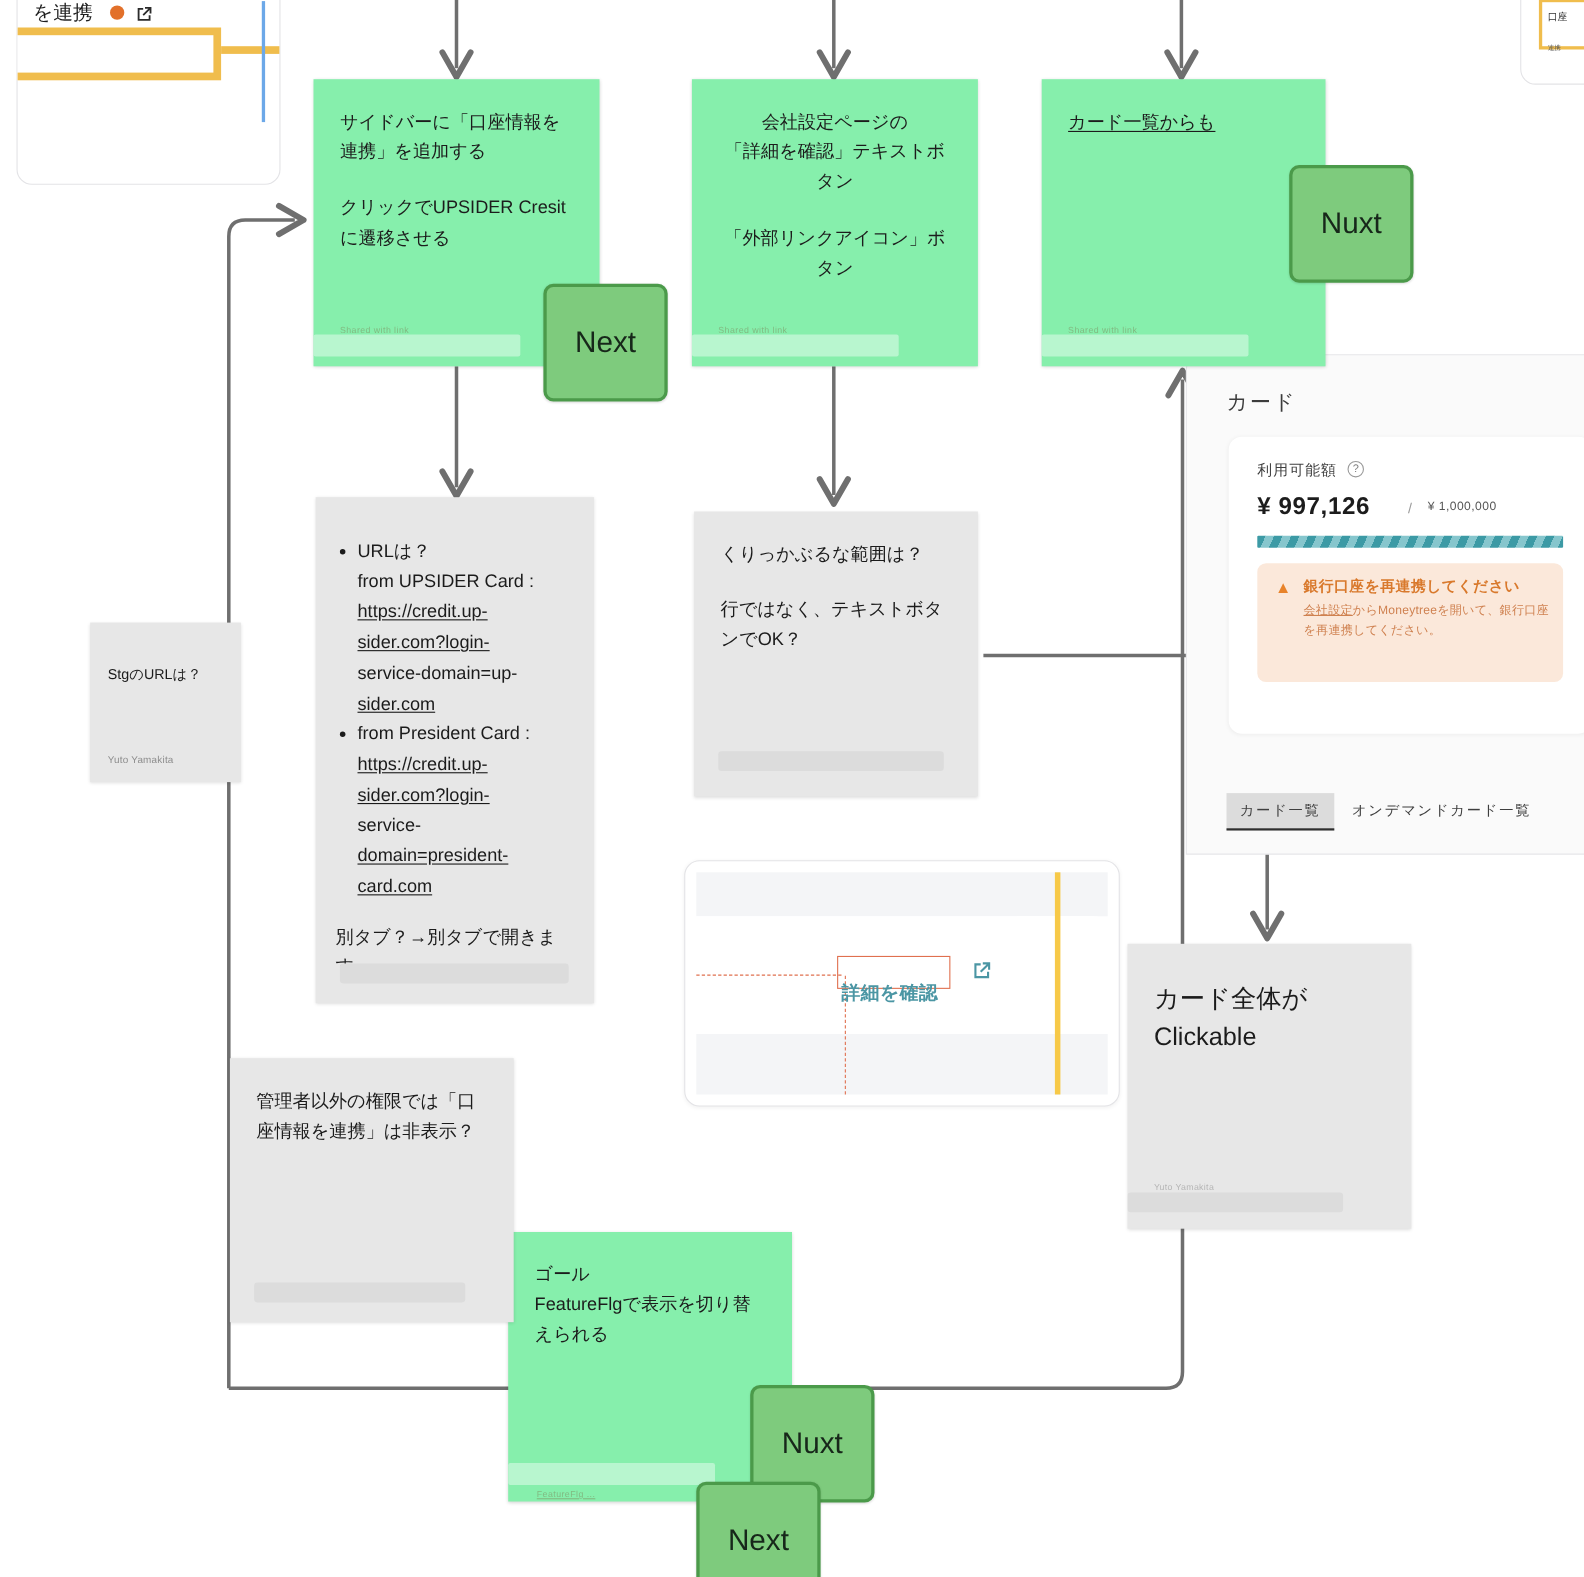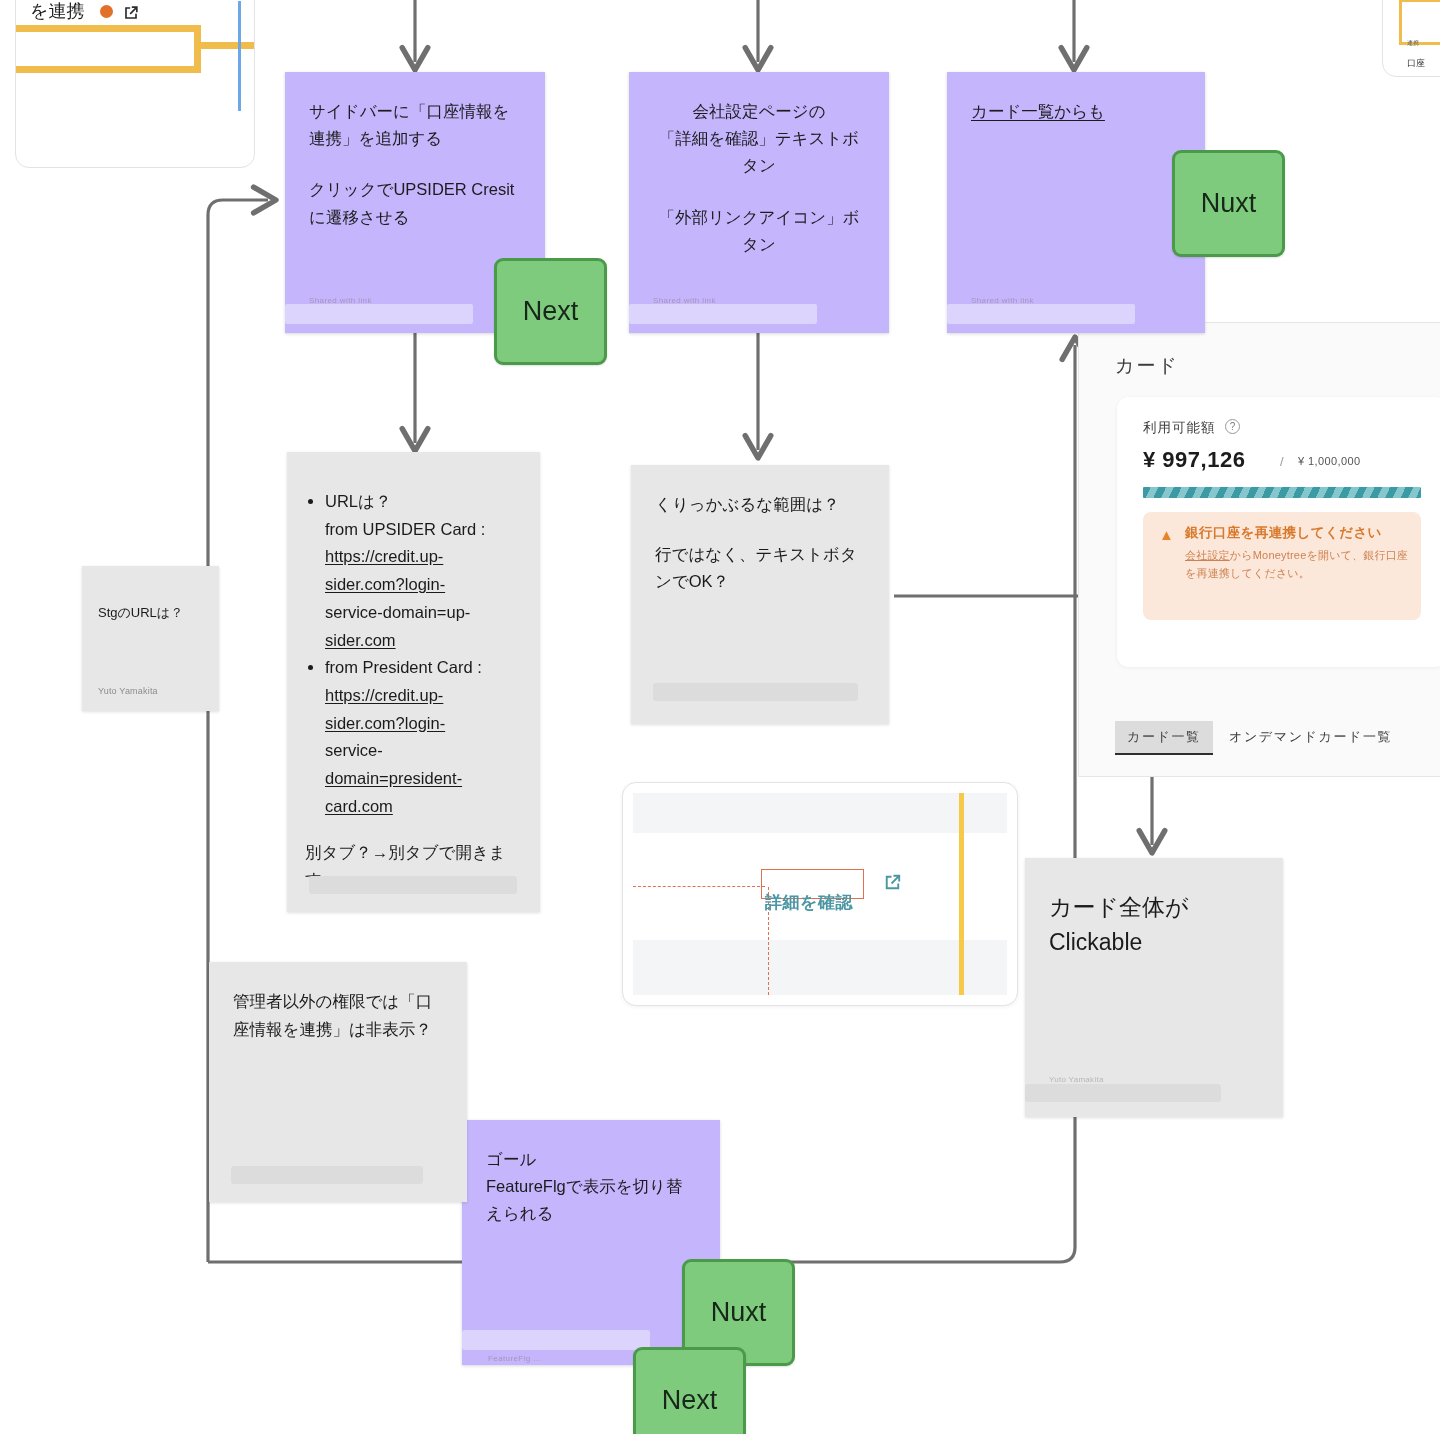--- a/index.html
+++ b/index.html
@@ -10,21 +10,21 @@
     overflow: hidden;
   }
   #board { position: relative; width: 1440px; height: 1434px; }
 
   
   #wires { position: absolute; left:0; top:0; width:1440px; height:1434px; z-index: 1; }
 
   
   .sticky {
     position: absolute;
-    background: #c4b5fd;
+    background: #86efac;
     z-index: 4;
     padding: 26px 24px 0 24px;
     font-size: 16.5px;
     line-height: 1.65;
     color: #1c1c1c;
     box-shadow: 0 1px 3px rgba(0,0,0,0.16);
     overflow: hidden;
   }
   .sticky .ghostbar {
     position: absolute; left: 0; height: 20px;
@@ -150,21 +150,21 @@
   .yellow-stub { position:absolute; left:185px; top:81px; width:58px; height:7px; background:#f0bd4d; }
   .blue-rule { position:absolute; left:222px; top:40px; width:3px; height:110px; background:#6ca8e8; }
 
   
   #frag-tr {
     position:absolute; left: 1382px; top: -48px; width: 110px; height: 125px;
     background:#fff; border:1px solid #e3e3e6; border-radius: 14px;
     z-index:3; overflow:hidden;
   }
   #frag-tr .yb { position:absolute; left:16px; top:46px; width:92px; height:46px; border:3px solid #f0bd4d; background:#fff; }
-  #frag-tr .t1 { position:absolute; left:24px; top:56px; font-size:9px; color:#333;margin-top:48px; }
+  #frag-tr .t1 { position:absolute; left:24px; top:56px; font-size:9px; color:#333; }
   #frag-tr .t2 { position:absolute; left:24px; top:86px; font-size:6px; color:#555; }
 
   
   #mock-detail { left: 622px; top: 782px; width: 396px; height: 224px; }
   #mock-detail .strip-top { position:absolute; left:10px; top:10px; right:10px; height:40px; background:#f4f5f7; }
   #mock-detail .strip-bot { position:absolute; left:10px; bottom:10px; right:10px; height:55px; background:#f4f5f7; }
   #mock-detail .white-row { position:absolute; left:10px; top:50px; right:10px; height:105px; background:#fff; border-radius:0 12px 12px 0; }
   #mock-detail .yellow-rule { position:absolute; left:336px; top:10px; width:5px; bottom:10px; background:#f7c948; }
   #mock-detail .dlink { position:absolute; left:142px; top:92px; font-size:17px; font-weight:bold; color:#4b96a4; letter-spacing:.5px;margin-top:16px; }
   #mock-detail .dbox { position:absolute; left:138px; top:86px; width:103px; height:30px; border:1.5px solid #e0704f; }
@@ -275,21 +275,21 @@
     <p class="u">カード一覧からも</p>
     <div class="ghosttext" style="left:24px;top:222px;">Shared with link</div>
     <div class="ghostbar" style="top:232px;width:188px;"></div>
   </div>
 
   <div class="sticky" style="left:462px;top:1120px;width:258px;height:245px;">
     <p>ゴール</p>
     <p>FeatureFlgで表示を切り替</p>
     <p>えられる</p>
     <div class="ghostbar" style="top:1225px;top:210px;width:188px;"></div>
-    <div class="ghosttext" style="left:26px;top:232px;">FeatureFlg ...</div>
+    <div class="ghosttext" style="left:26px;top:232px;text-decoration:underline;">FeatureFlg ...</div>
   </div>
 
   <div class="gnote" style="left:82px;top:566px;width:137px;height:145px;padding:36px 16px 0 16px;font-size:13px;">
     <p>StgのURLは？</p>
     <div class="author" style="left:16px;top:118px;">Yuto Yamakita</div>
   </div>
 
   <div class="gnote" style="left:287px;top:452px;width:253px;height:460px;padding:24px 18px 0 18px;">
     <ul>
       <li>

